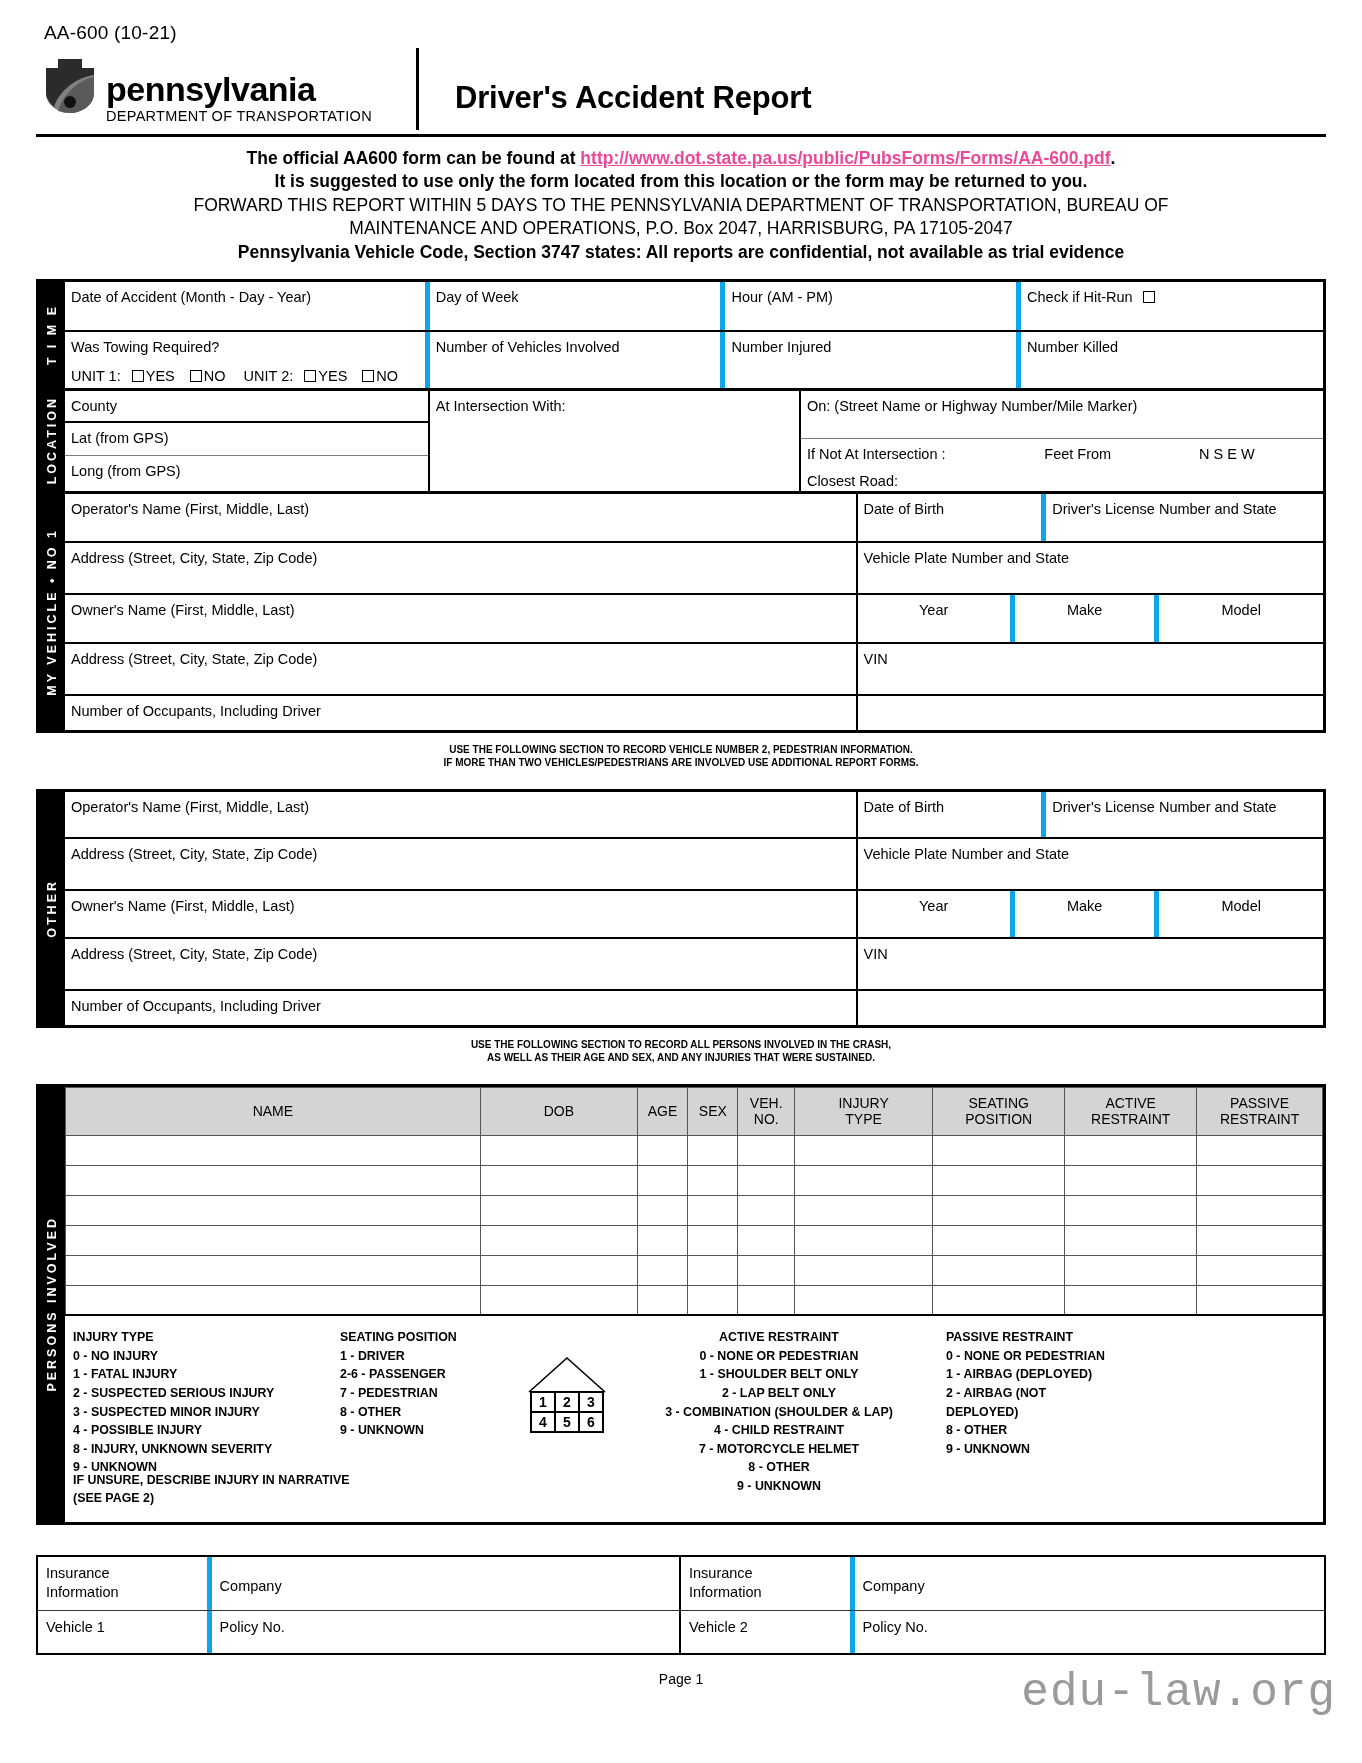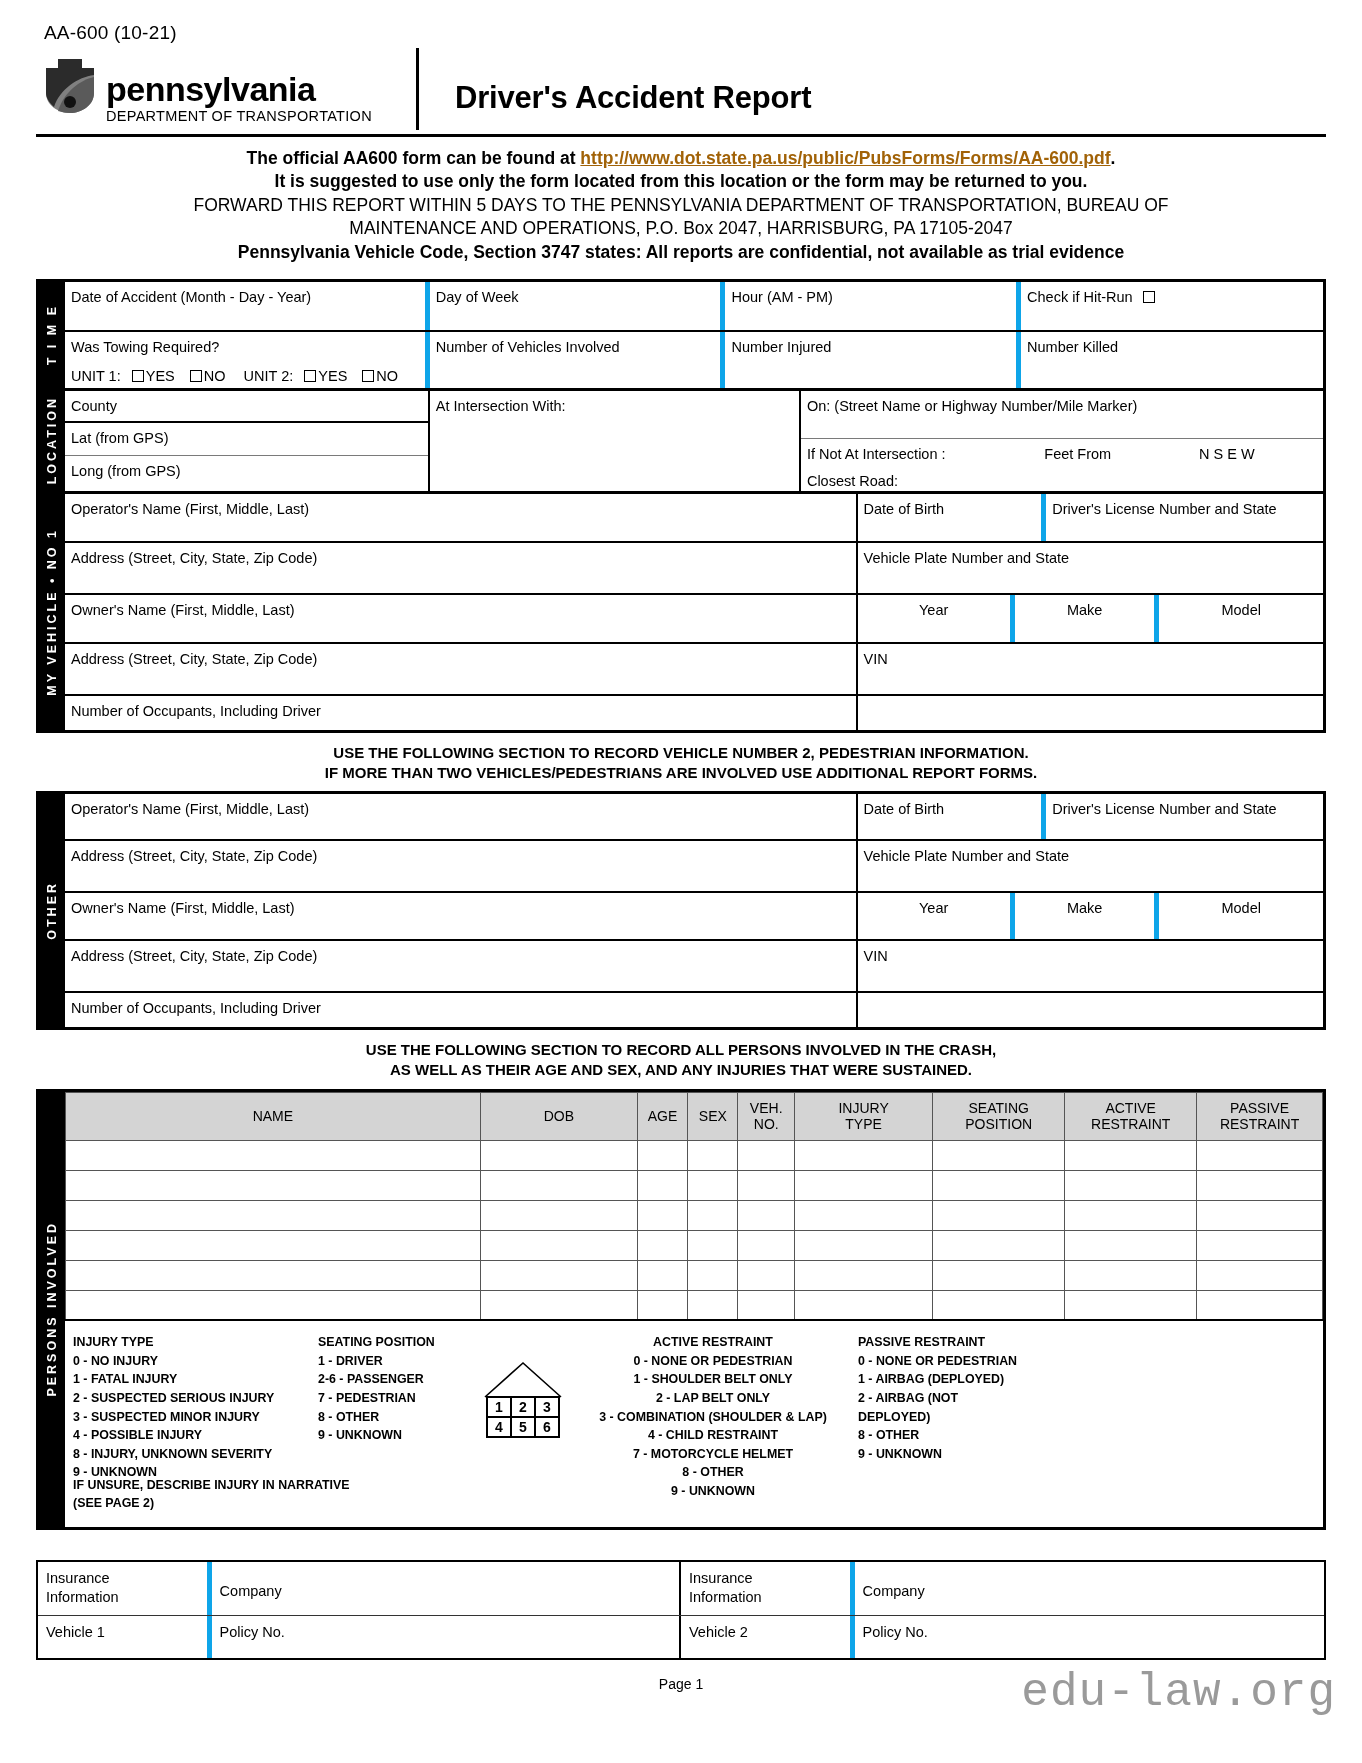--- a/index.html
+++ b/index.html
@@ -48,33 +48,33 @@
   .row { display:flex; }
   .cell { position:relative; padding:6px 0 0 6px; font-size:14.5px; line-height:1.3; }
   .bb { border-bottom:2px solid #000; }
   .bb-thin { border-bottom:1px solid #7a7a7a; }
   .br { border-right:5px solid #0ea5e9; }
   .br-d { border-right:2px solid #000; }
 
   .cb { display:inline-block; width:12px; height:12px; border:1.6px solid #000; vertical-align:-1px; margin-right:2px;}
 
   
-  .note { text-align:center; font-weight:bold; font-size:15px; line-height:1.35; padding:10px 0 8px; }
+  .note { text-align:center; font-weight:bold; font-size:10px; line-height:1.35; padding:10px 0 19px; }
 
   
   .ptable { width:100%; border-collapse:collapse; table-layout:fixed; }
   .ptable th {
     background:#d4d4d4; border:1px solid #555; font-size:14px; font-weight:normal;
     height:48px; line-height:1.15; padding:2px;
   }
   .ptable td { border:1px solid #555; height:30px; }
   .ptable tr.last td { border-bottom:2px solid #000; }
 
   
-  .legend { display:flex; padding:12px 0 14px 8px; font-size:12.4px; font-weight:bold; line-height:1.5; }
+  .legend { display:flex; padding:12px 0 14px 8px; font-size:12.4px; font-weight:bold; line-height:1.5;gap:22px; }
   .lg-col { padding-right:10px; }
   .lg-h { }
   .diagram { width:110px; display:flex; align-items:flex-start; justify-content:center; padding-top:24px;}
   .narr { font-size:12.4px; font-weight:bold; line-height:1.45; padding:18px 0 0 8px;}
 
   
   .ins { border:2px solid #000; display:flex; flex-direction:column; }
   .ins .row { display:flex; }
   .ins .c { padding:7px 0 7px 8px; font-size:14.5px; line-height:1.35; }
 
@@ -105,21 +105,21 @@
         <div class="brand-name">pennsylvania</div>
         <div class="brand-sub">DEPARTMENT OF TRANSPORTATION</div>
       </div>
     </div>
     <div class="head-divider"></div>
     <div class="title">Driver's Accident Report</div>
   </div>
 
   <div class="intro">
     <div class="b">
-      <span>The official AA600 form can be found at </span><a class="u" href="#" style="color:#a16207;">http://www.dot.state.pa.us/public/PubsForms/Forms/AA-600.pdf</a><span>.</span>
+      <span>The official AA600 form can be found at </span><a class="u" href="#" style="color:#ec4899;">http://www.dot.state.pa.us/public/PubsForms/Forms/AA-600.pdf</a><span>.</span>
     </div>
     <div class="b">It is suggested to use only the form located from this location or the form may be returned to you.</div>
     <div class="n">FORWARD THIS REPORT WITHIN 5 DAYS TO THE PENNSYLVANIA DEPARTMENT OF TRANSPORTATION, BUREAU OF</div>
     <div class="n">MAINTENANCE AND OPERATIONS, P.O. Box 2047, HARRISBURG, PA 17105-2047</div>
     <div class="b">Pennsylvania Vehicle Code, Section 3747 states: All reports are confidential, not available as trial evidence</div>
   </div>
 
   <div class="blk" style="margin-top:6px;">
     <div class="sidebar">
       <span>T I M E</span>

